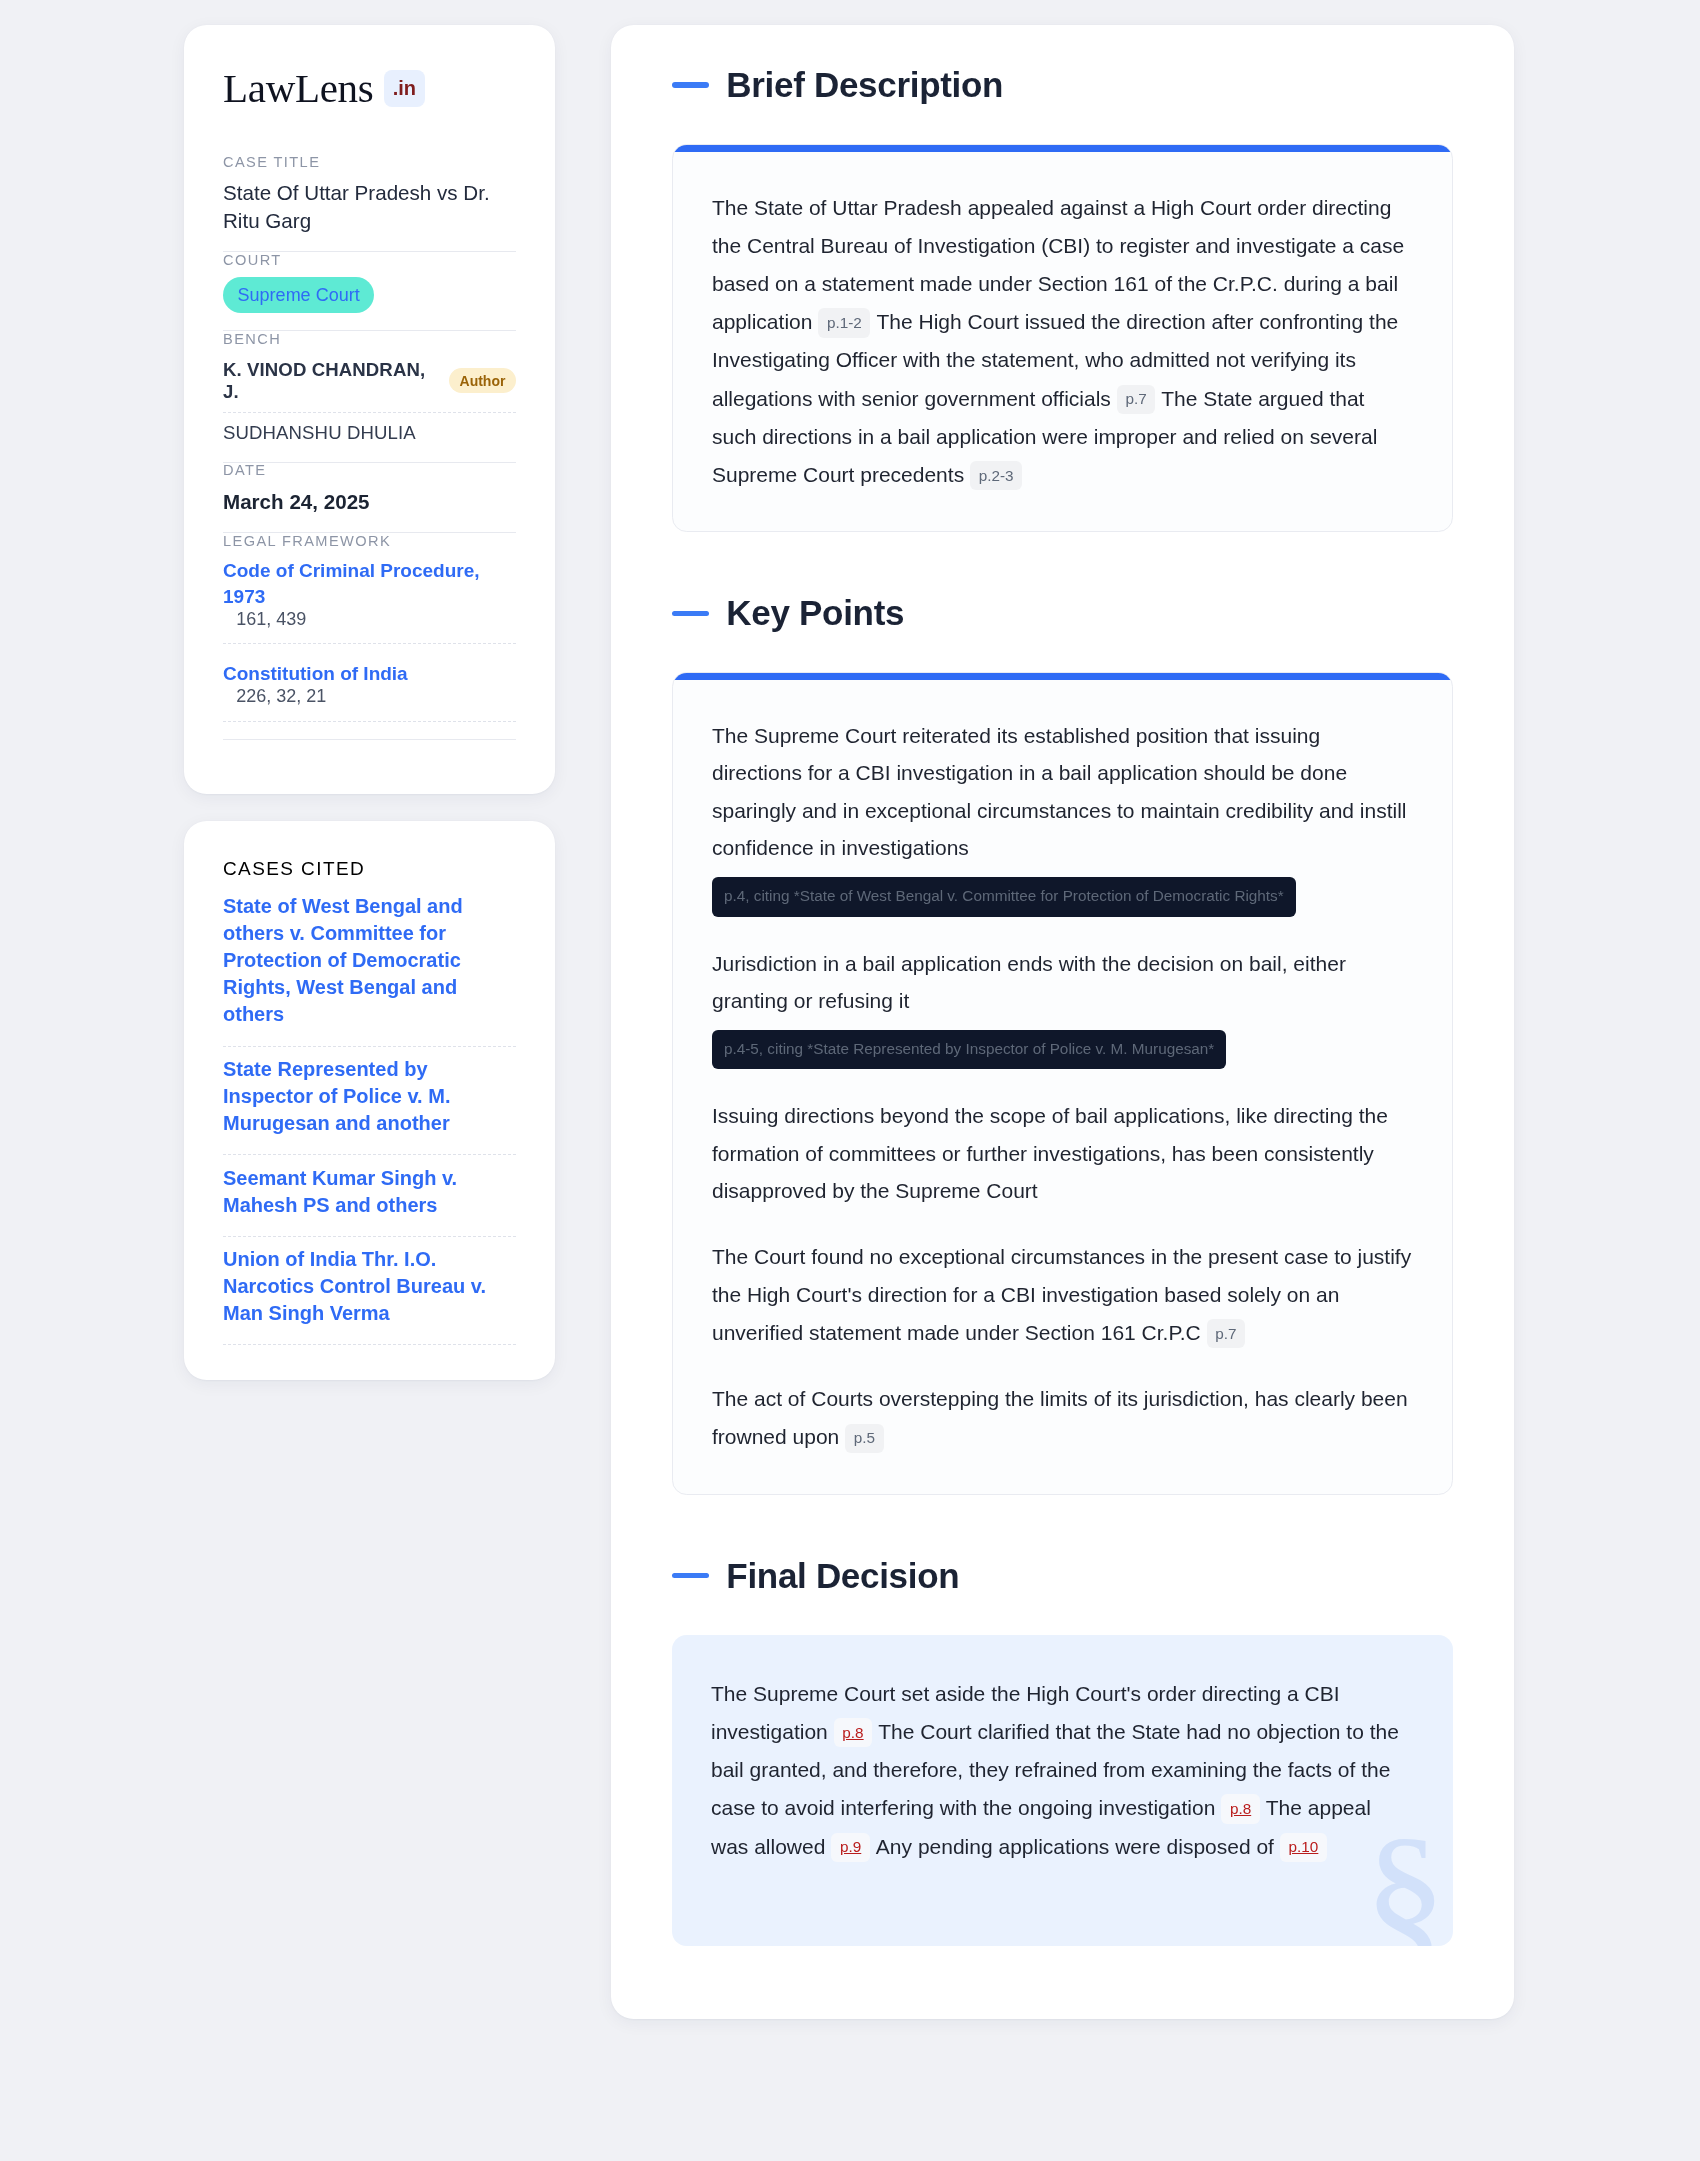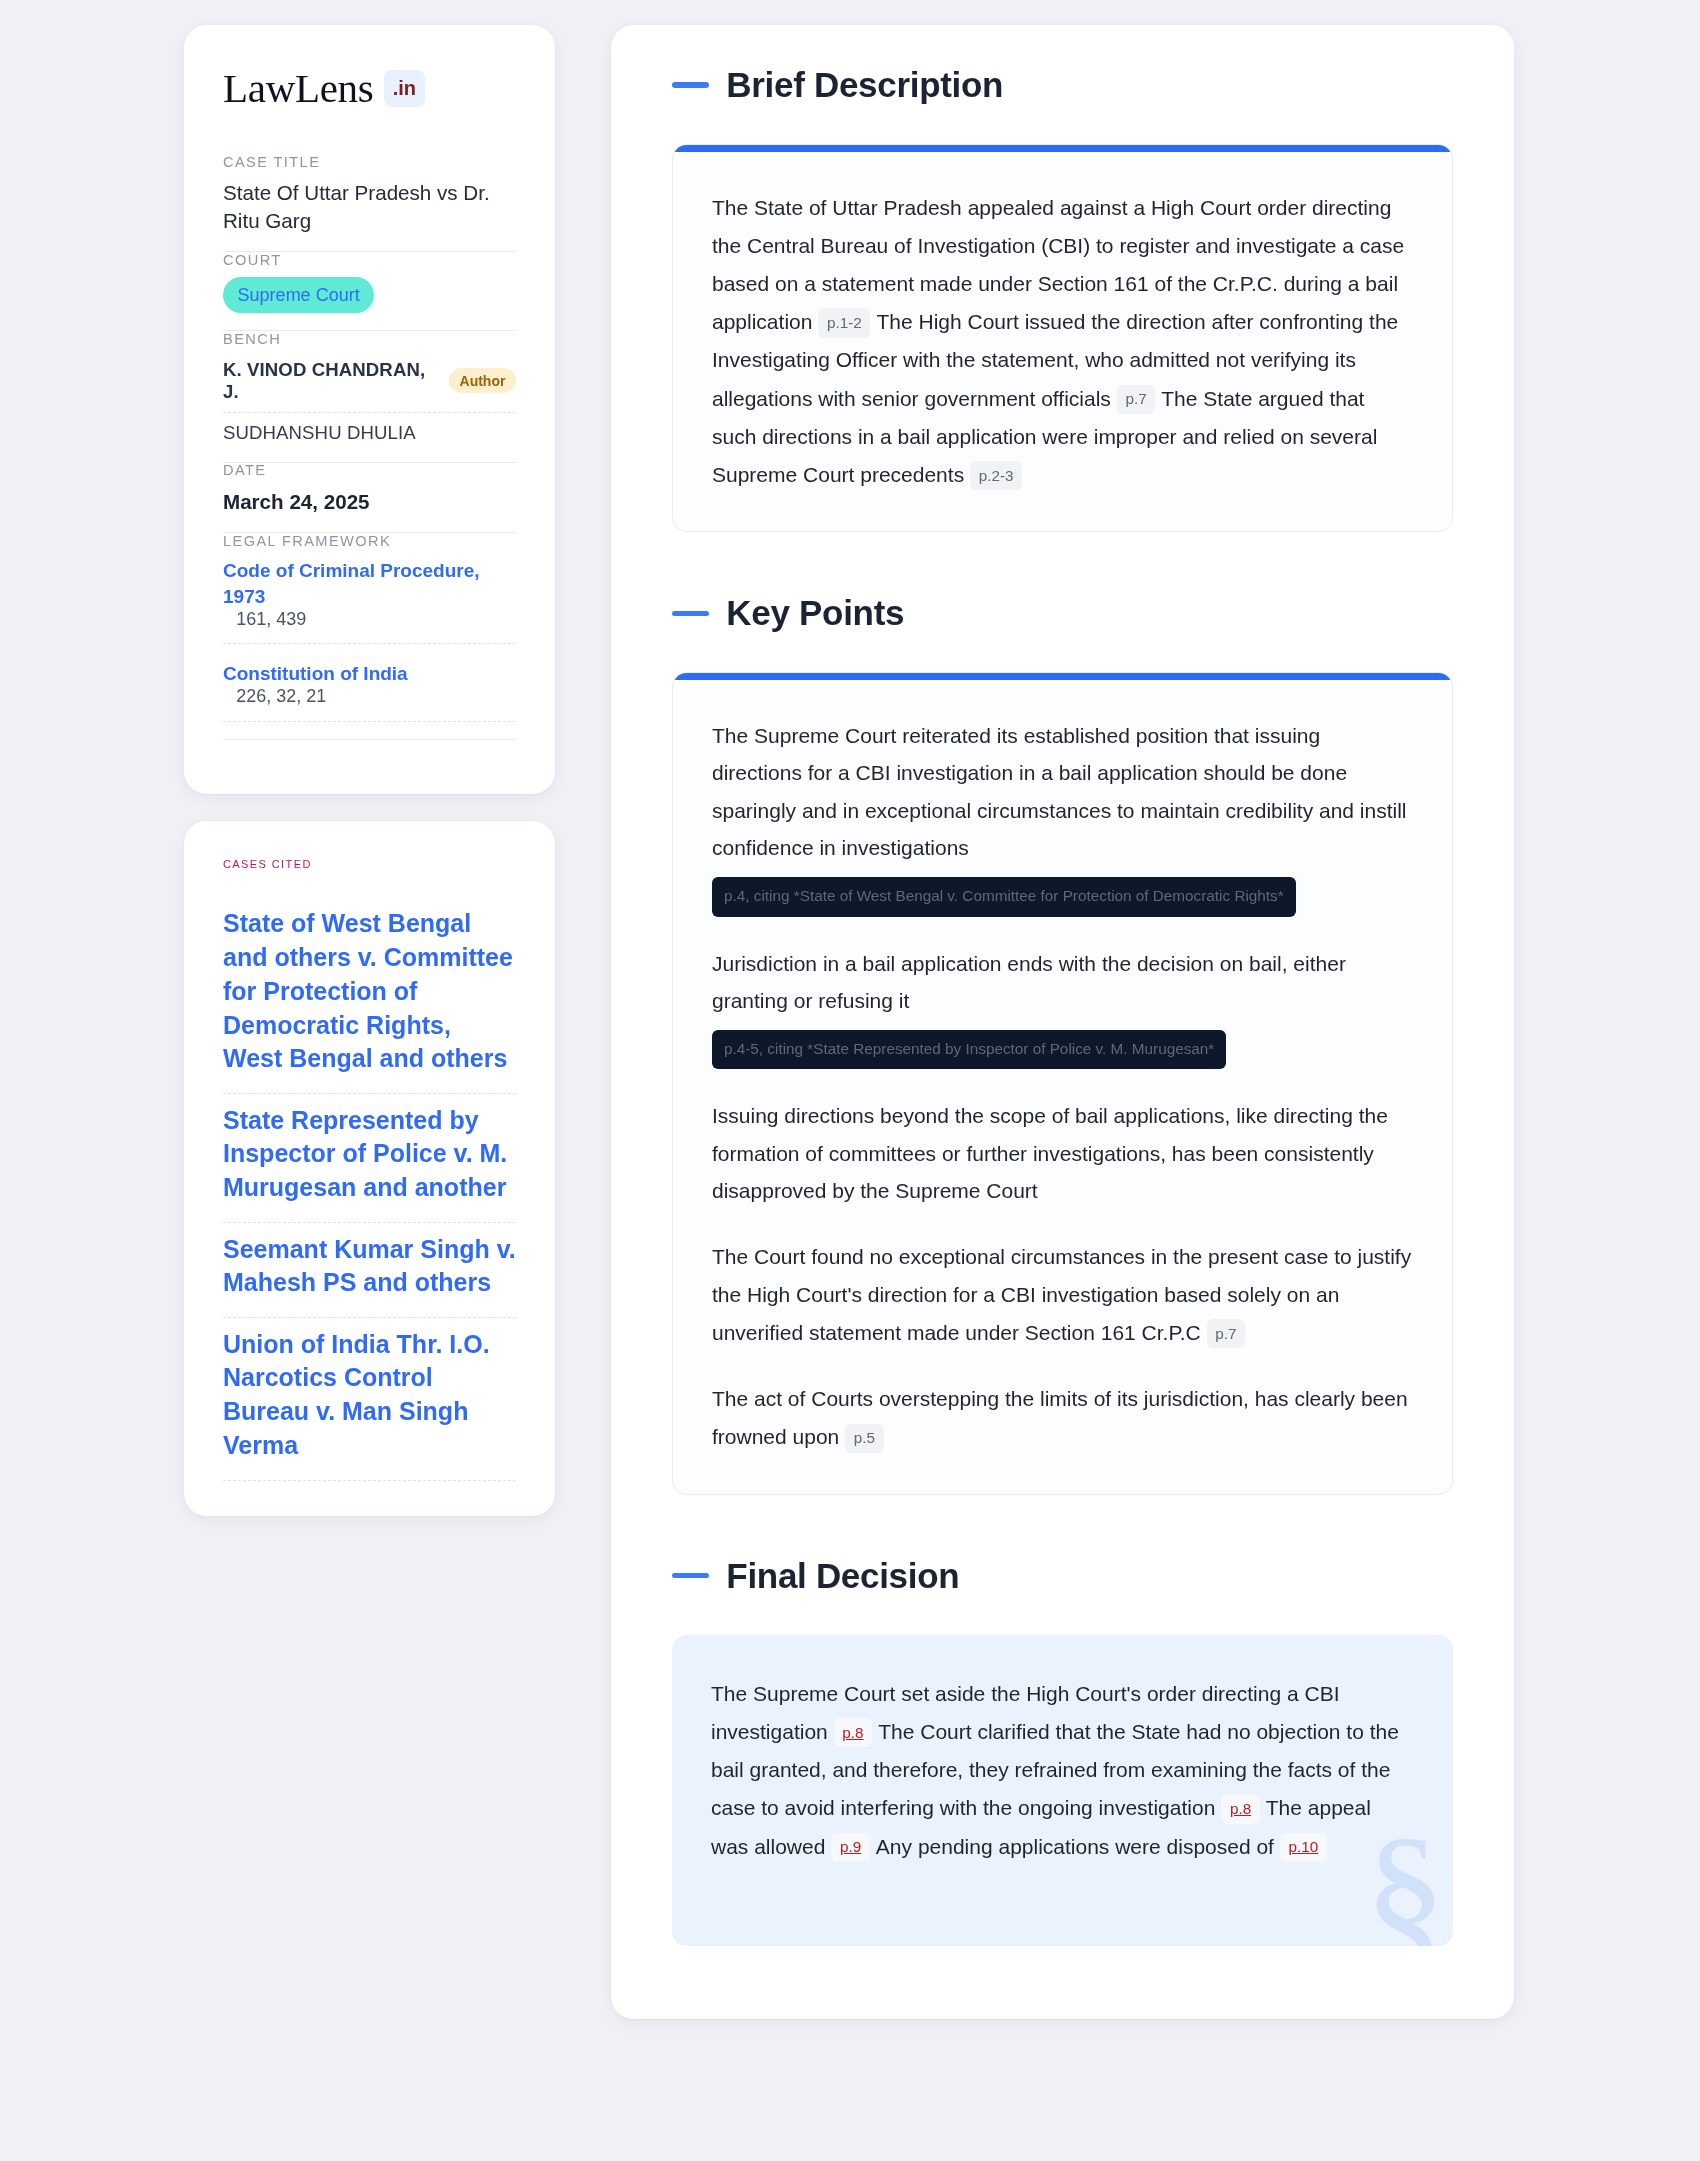--- a/index.html
+++ b/index.html
@@ -128,30 +128,30 @@
     color: #4a5365;
     padding-left: 13.3px;
     padding-bottom: 13.3px;
     border-bottom: 1.3px dashed #dfe2ea;
   }
   .law-item + .law-item { padding-top: 17.3px; }
   .law-tail { height: 18.6px; border-bottom: 0.7px solid #e7e9ef; }
 
   .cases-card { padding: 37px 39px 35px 39px; }
   .cases-label {
-    font-size: 11px;
+    font-size: 19px;
     letter-spacing: 1.4px;
-    color: #be185d;
+    color: #000000;
     text-transform: uppercase;
-    margin-bottom: 28px;
+    margin-bottom: 4px;
   }
   .case-link {
     display: block;
     color: #2f6bf5;
-    font-size: 25px;
+    font-size: 20px;
     font-weight: 700;
     line-height: 1.35;
     padding: 9.3px 0 17.3px 0;
     border-bottom: 1.3px dashed #dfe2ea;
     text-decoration: none;
   }
 
   
   .main-card {
     flex: 1 1 auto;

